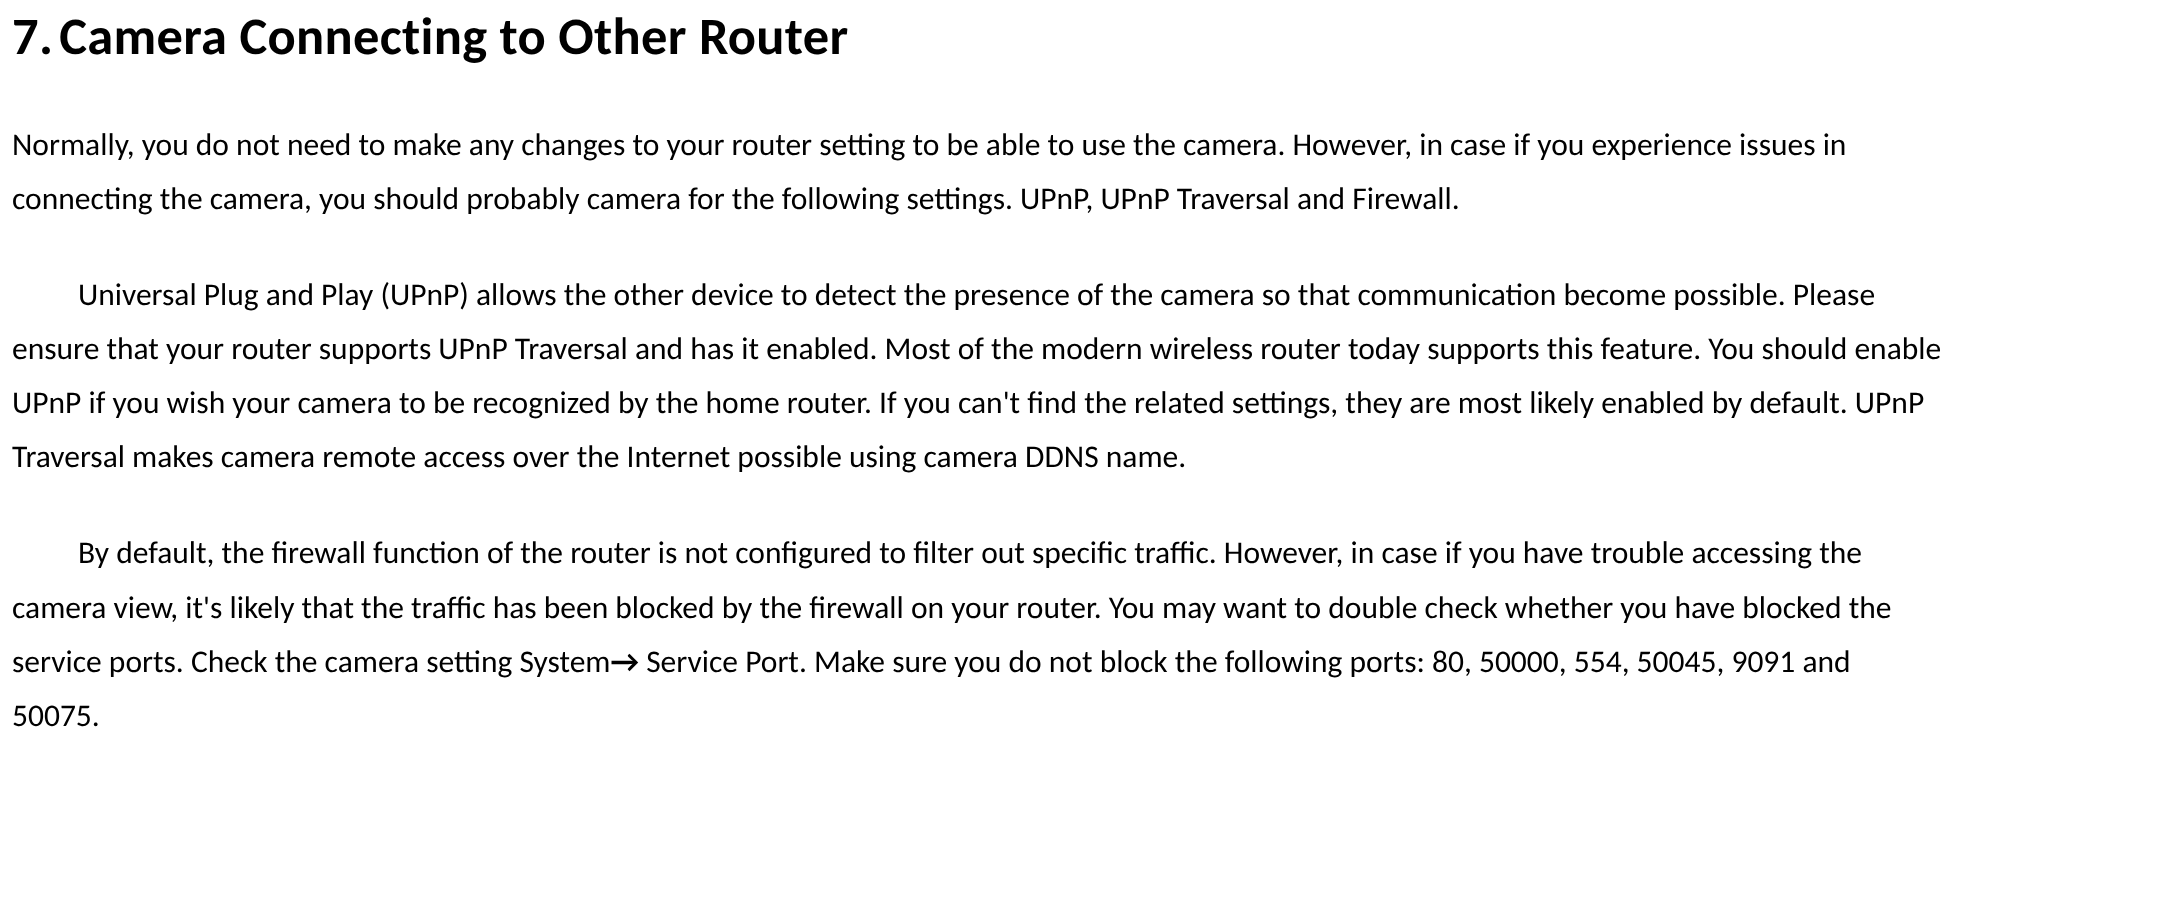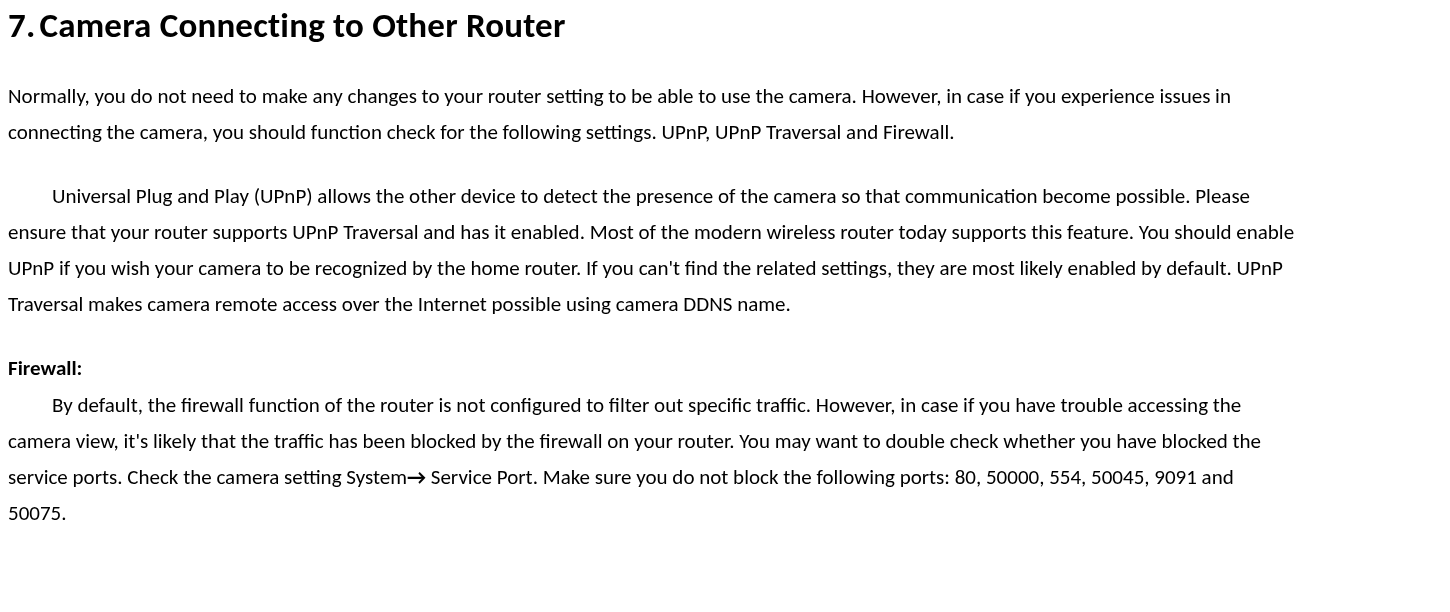--- a/index.html
+++ b/index.html
@@ -53,26 +53,25 @@
 </style>
 </head>
 <body>
 
 <div class="page">
 
   <h1 class="section-heading">
     <span class="num">7.</span><span>Camera Connecting to Other Router</span>
   </h1>
 
-  <p class="body">Normally, you do not need to make any changes to your router setting to be able to use the camera. However, in case if you experience issues in connecting the camera, you should function check for the following settings. UPnP, UPnP Traversal and Firewall.</p>
+  <p class="body">Normally, you do not need to make any changes to your router setting to be able to use the camera. However, in case if you experience issues in connecting the camera, you should probably camera for the following settings. UPnP, UPnP Traversal and Firewall.</p>
 
   <div class="section-block">
     <p class="body indented" style="margin-bottom:28px">Universal Plug and Play (UPnP) allows the other device to detect the presence of the camera so that communication become possible. Please ensure that your router supports UPnP Traversal and has it enabled. Most of the modern wireless router today supports this feature. You should enable UPnP if you wish your camera to be recognized by the home router. If you can't find the related settings, they are most likely enabled by default. UPnP Traversal makes camera remote access over the Internet possible using camera DDNS name.</p>
   </div>
 
   <div class="section-block">
-    <p class="sub-heading">Firewall:</p>
     <p class="body indented" style="margin-bottom:0">
       <span>By default, the firewall function of the router is not configured to filter out specific traffic. However, in case if you have trouble accessing the camera view, it's likely that the traffic has been blocked by the firewall on your router. You may want to double check whether you have blocked the service ports. Check the camera setting </span><span class="bold">System</span><span class="arrow">→</span><span class="bold"> Service Port</span><span>. Make sure you do not block the following ports: 80, 50000, 554, 50045, 9091 and 50075.</span>
     </p>
   </div>
 
 </div>
 
 </body></html>

